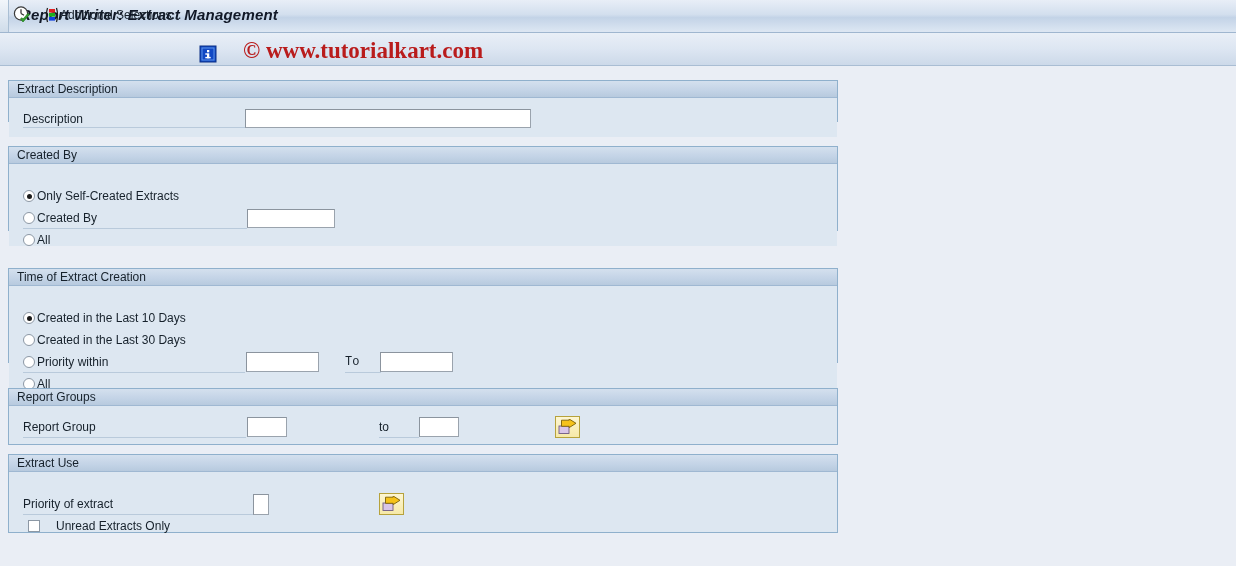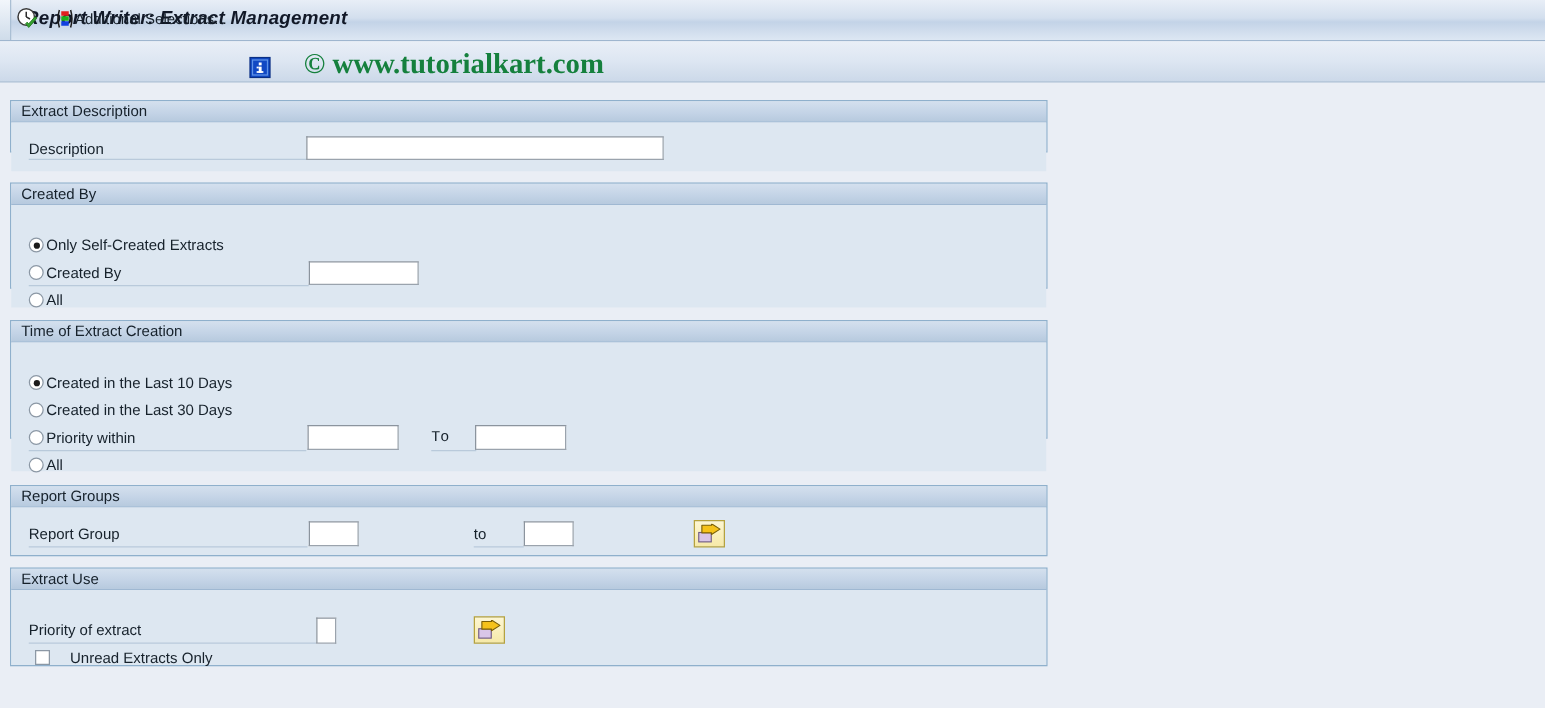--- a/index.html
+++ b/index.html
@@ -62,21 +62,21 @@
   .addsel-label { position: absolute; left: 60px; top: 8px; font-size: 12px; white-space: nowrap; color: #17212b; }
   .icon-info { position: absolute; left: 199px; top: 45px; width: 18px; height: 18px; }
 
   .watermark {
     position: absolute;
     left: 243px;
     top: 38px;
     font-family: "Liberation Serif", serif;
     font-size: 23px;
     font-weight: bold;
-    color: #15803d;
+    color: #b91c1c;
     white-space: nowrap;
     letter-spacing: 0px;
   }
 
   
   .panel {
     position: absolute;
     left: 8px;
     width: 830px;
     background: #dce7f1;
@@ -260,21 +260,21 @@
     <input class="txtinput" style="left: 238px; top: 45px; width: 88px; height: 19px;" type="text" placeholder="">
 
     <div class="radio-row" style="left:14px; top:69px;">
       <span class="radio"></span>
       <span class="radio-label">All</span>
     </div>
 
   </div>
 </div>
 
-<div class="panel" style="top:256px; height:95px;">
+<div class="panel" style="top:268px; height:95px;">
   <div class="panel-header">Time of Extract Creation</div>
   <div class="panel-body" style="height:103px;">
 
     <div class="radio-row" style="left:14px; top:25px;">
       <span class="radio checked"></span>
       <span class="radio-label">Created in the Last 10 Days</span>
     </div>
 
     <div class="radio-row" style="left:14px; top:47px;">
       <span class="radio"></span>

